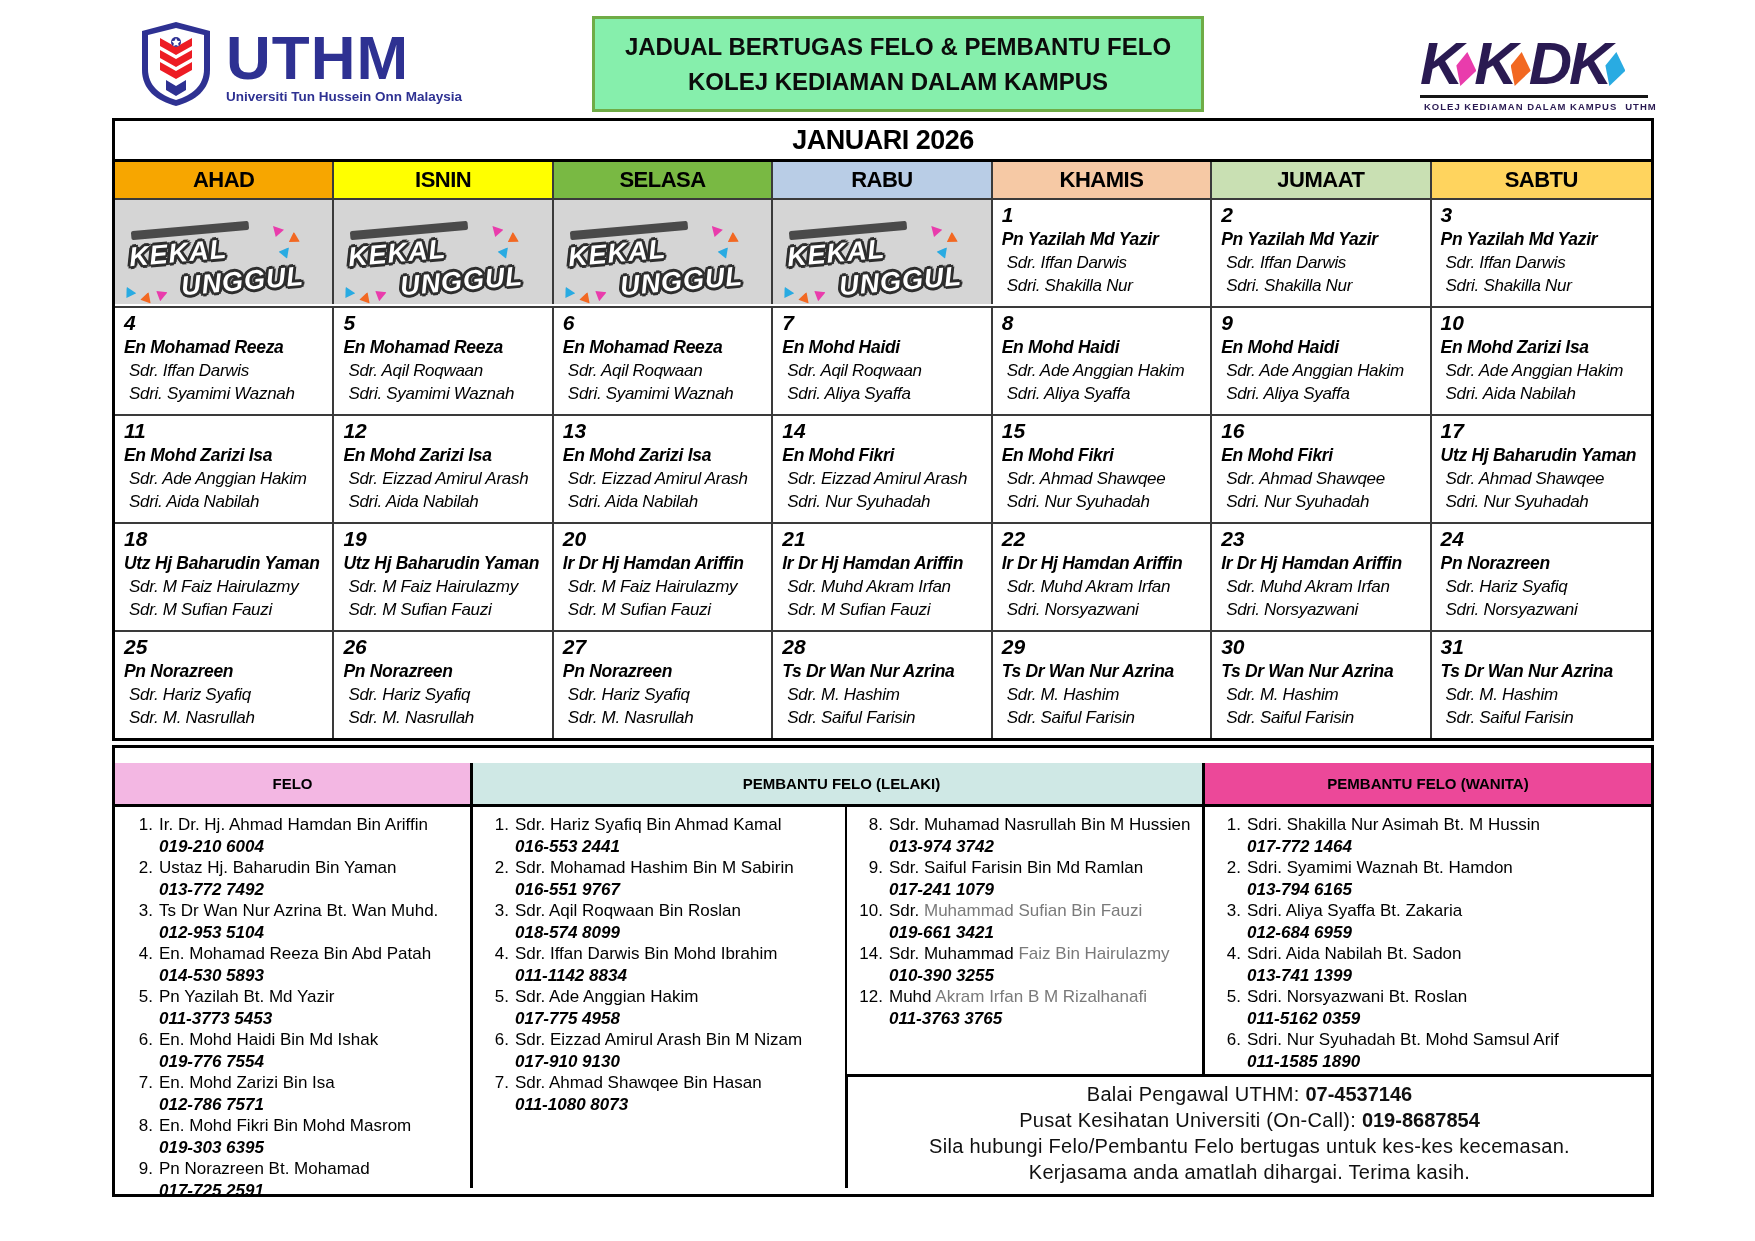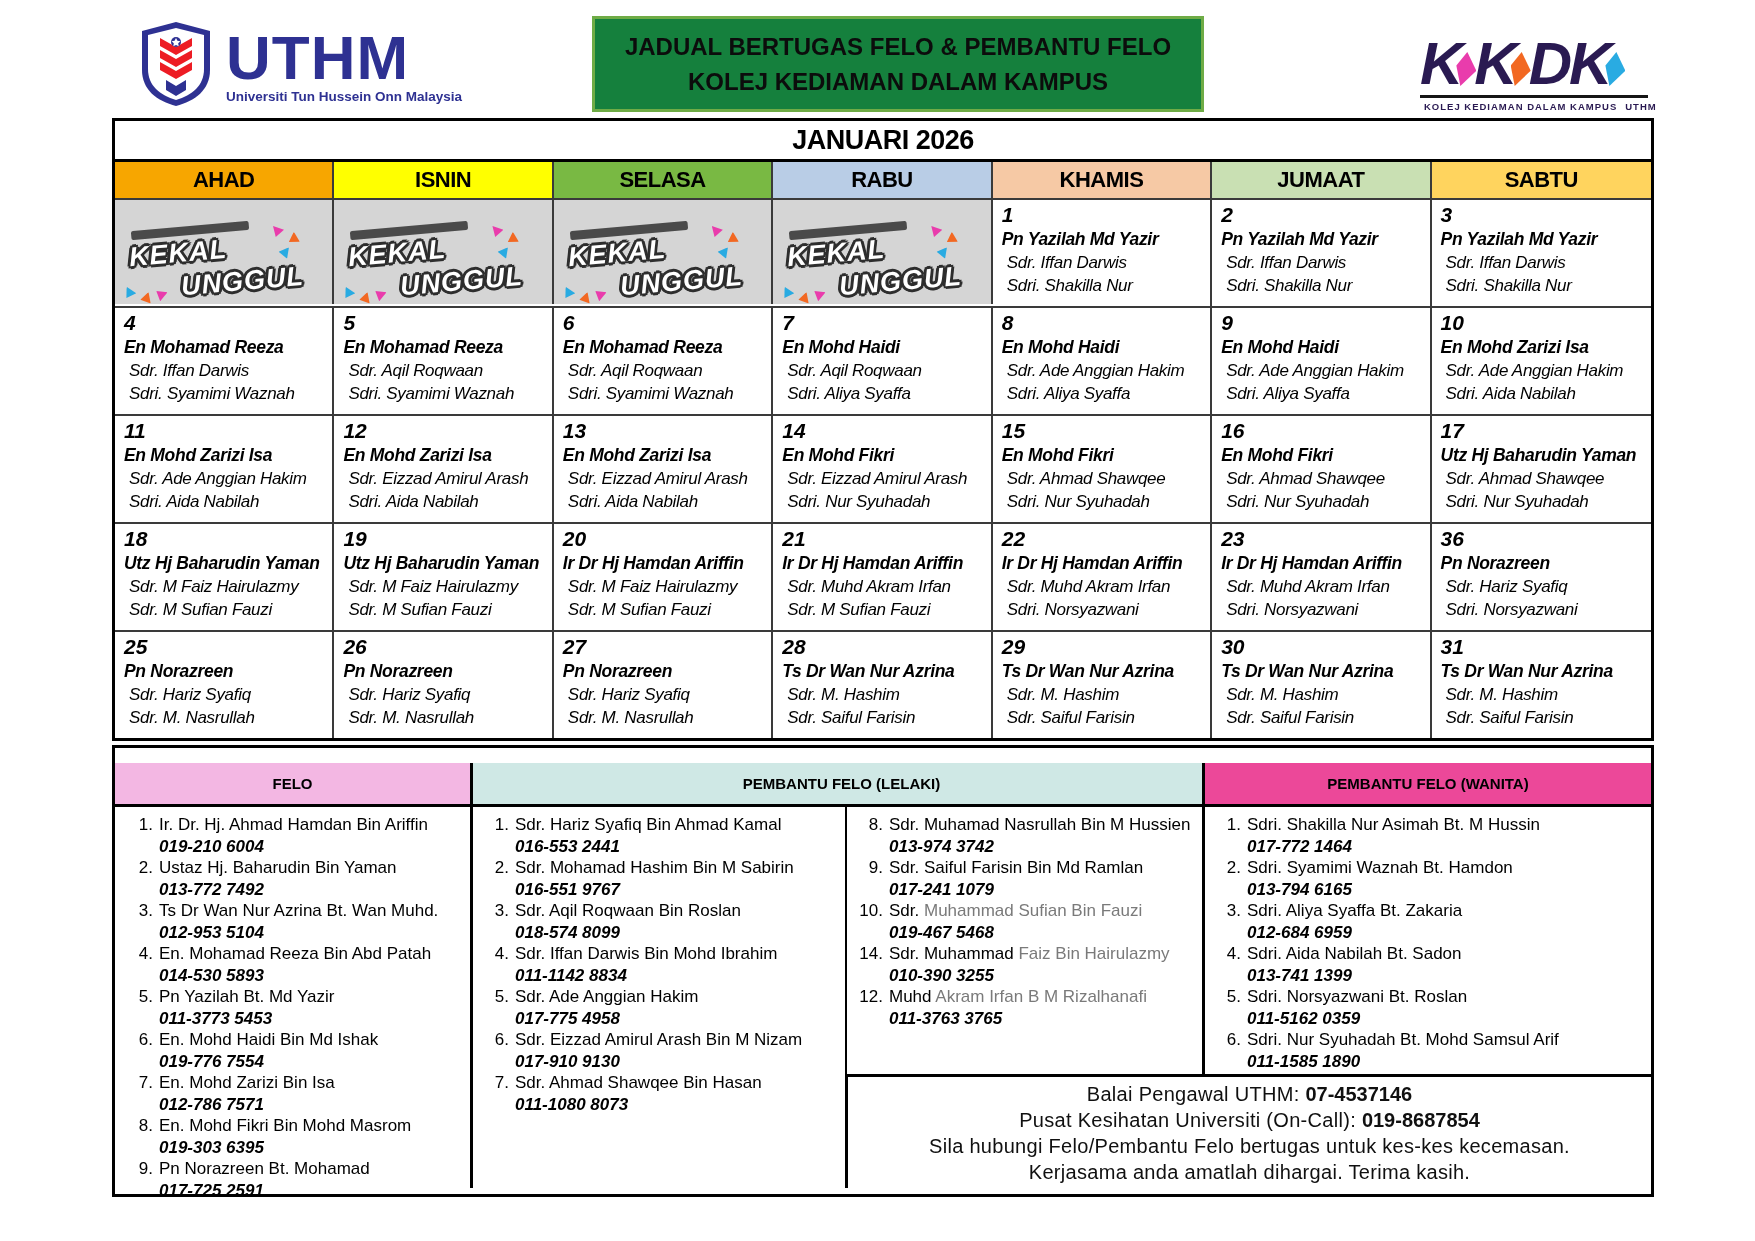--- a/index.html
+++ b/index.html
@@ -6,21 +6,21 @@
   .page{position:relative;width:1755px;height:1241px;background:#fff;overflow:hidden;
         font-family:"Liberation Sans",sans-serif;color:#000;}
 
   
   .uthm{position:absolute;left:138px;top:20px;display:flex;align-items:center;gap:12px;}
   .uthm-txt{display:flex;flex-direction:column;}
   .uthm-acr{font-size:62px;font-weight:bold;color:#2E3192;line-height:58px;letter-spacing:1px;}
   .uthm-sub{font-size:13.5px;font-weight:bold;color:#2E3192;margin-top:2px;}
 
   .titlebox{position:absolute;left:592px;top:16px;width:606px;height:90px;border:3px solid #6FAC46;
-            background:#15803d;display:flex;flex-direction:column;justify-content:center;align-items:center;
+            background:#86efac;display:flex;flex-direction:column;justify-content:center;align-items:center;
             gap:7px;font-size:24px;font-weight:bold;color:#0c0c0c;text-align:center;}
 
   .kkdk{position:absolute;left:1420px;top:36px;width:228px;}
   .kkdk-letters{display:flex;align-items:flex-end;font-size:60px;font-weight:900;font-style:italic;
                 color:#2A1A52;letter-spacing:-3px;line-height:56px;}
   .ktri{display:inline-block;width:20px;height:34px;margin:0 -2px 6px -4px;}
   .kkdk-tagline{margin-top:3px;border-top:3px solid #151515;padding-top:3px;display:flex;align-items:center;
                 gap:4px;font-size:9.5px;font-weight:bold;color:#2A1A52;letter-spacing:1px;white-space:nowrap;}
   .kbar{display:inline-block;width:3px;height:11px;background:#E93CAC;}
 
@@ -325,21 +325,21 @@
             <div class="cell-p">Sdr. Muhd Akram Irfan</div>
             <div class="cell-p">Sdri. Norsyazwani</div>
           </div>
           <div class="cal-cell">
             <div class="cell-num">23</div>
             <div class="cell-felo">Ir Dr Hj Hamdan Ariffin</div>
             <div class="cell-p">Sdr. Muhd Akram Irfan</div>
             <div class="cell-p">Sdri. Norsyazwani</div>
           </div>
           <div class="cal-cell">
-            <div class="cell-num">36</div>
+            <div class="cell-num">24</div>
             <div class="cell-felo">Pn Norazreen</div>
             <div class="cell-p">Sdr. Hariz Syafiq</div>
             <div class="cell-p">Sdri. Norsyazwani</div>
           </div>
         </div>
         <div class="cal-week">
           <div class="cal-cell">
             <div class="cell-num">25</div>
             <div class="cell-felo">Pn Norazreen</div>
             <div class="cell-p">Sdr. Hariz Syafiq</div>
@@ -483,21 +483,21 @@
             <div class="dphone">013-974 3742</div>
           </div>
           <div class="ditem">
             <span class="dno">9.</span>
             <div class="dname">Sdr. Saiful Farisin Bin Md Ramlan</div>
             <div class="dphone">017-241 1079</div>
           </div>
           <div class="ditem">
             <span class="dno">10.</span>
             <div class="dname">Sdr. <span class="dgray">Muhammad Sufian Bin Fauzi</span></div>
-            <div class="dphone">019-467 5468</div>
+            <div class="dphone">019-661 3421</div>
           </div>
           <div class="ditem">
             <span class="dno">14.</span>
             <div class="dname">Sdr. Muhammad <span class="dgray">Faiz Bin Hairulazmy</span></div>
             <div class="dphone">010-390 3255</div>
           </div>
           <div class="ditem">
             <span class="dno">12.</span>
             <div class="dname">Muhd <span class="dgray">Akram Irfan B M Rizalhanafi</span></div>
             <div class="dphone">011-3763 3765</div>

